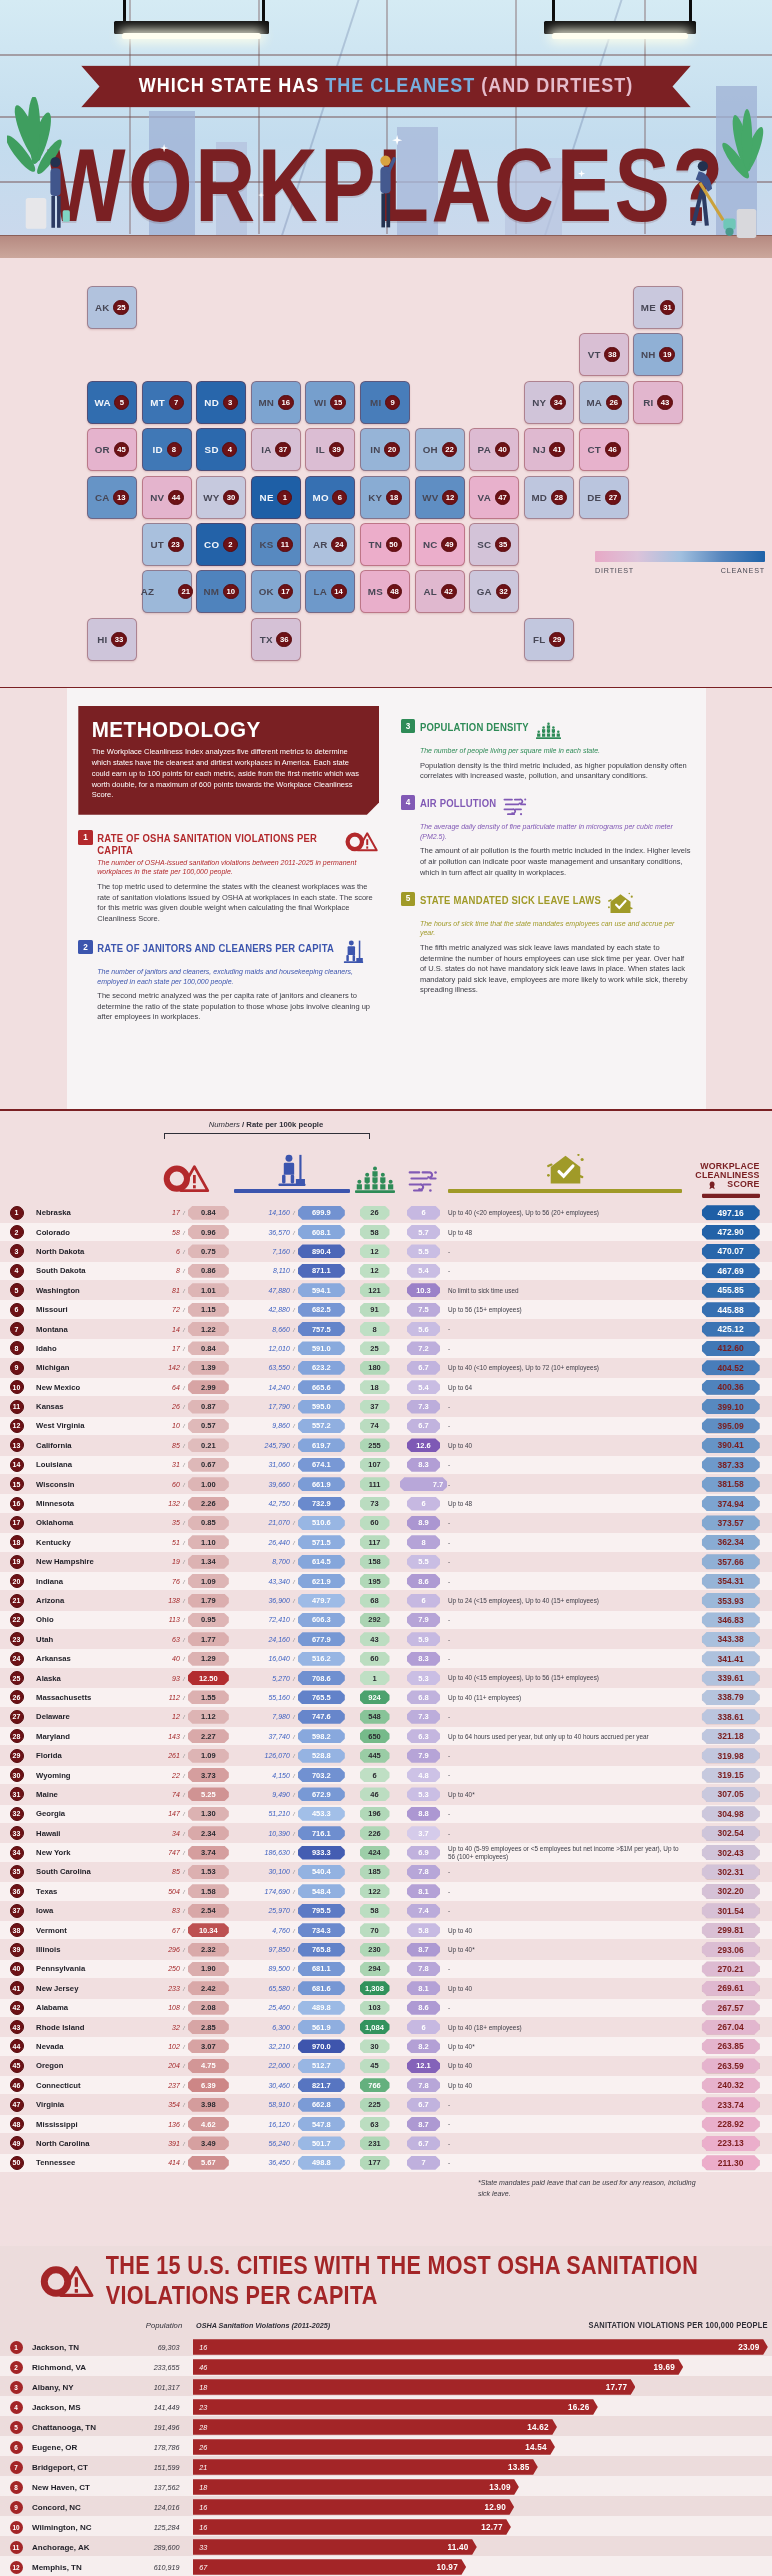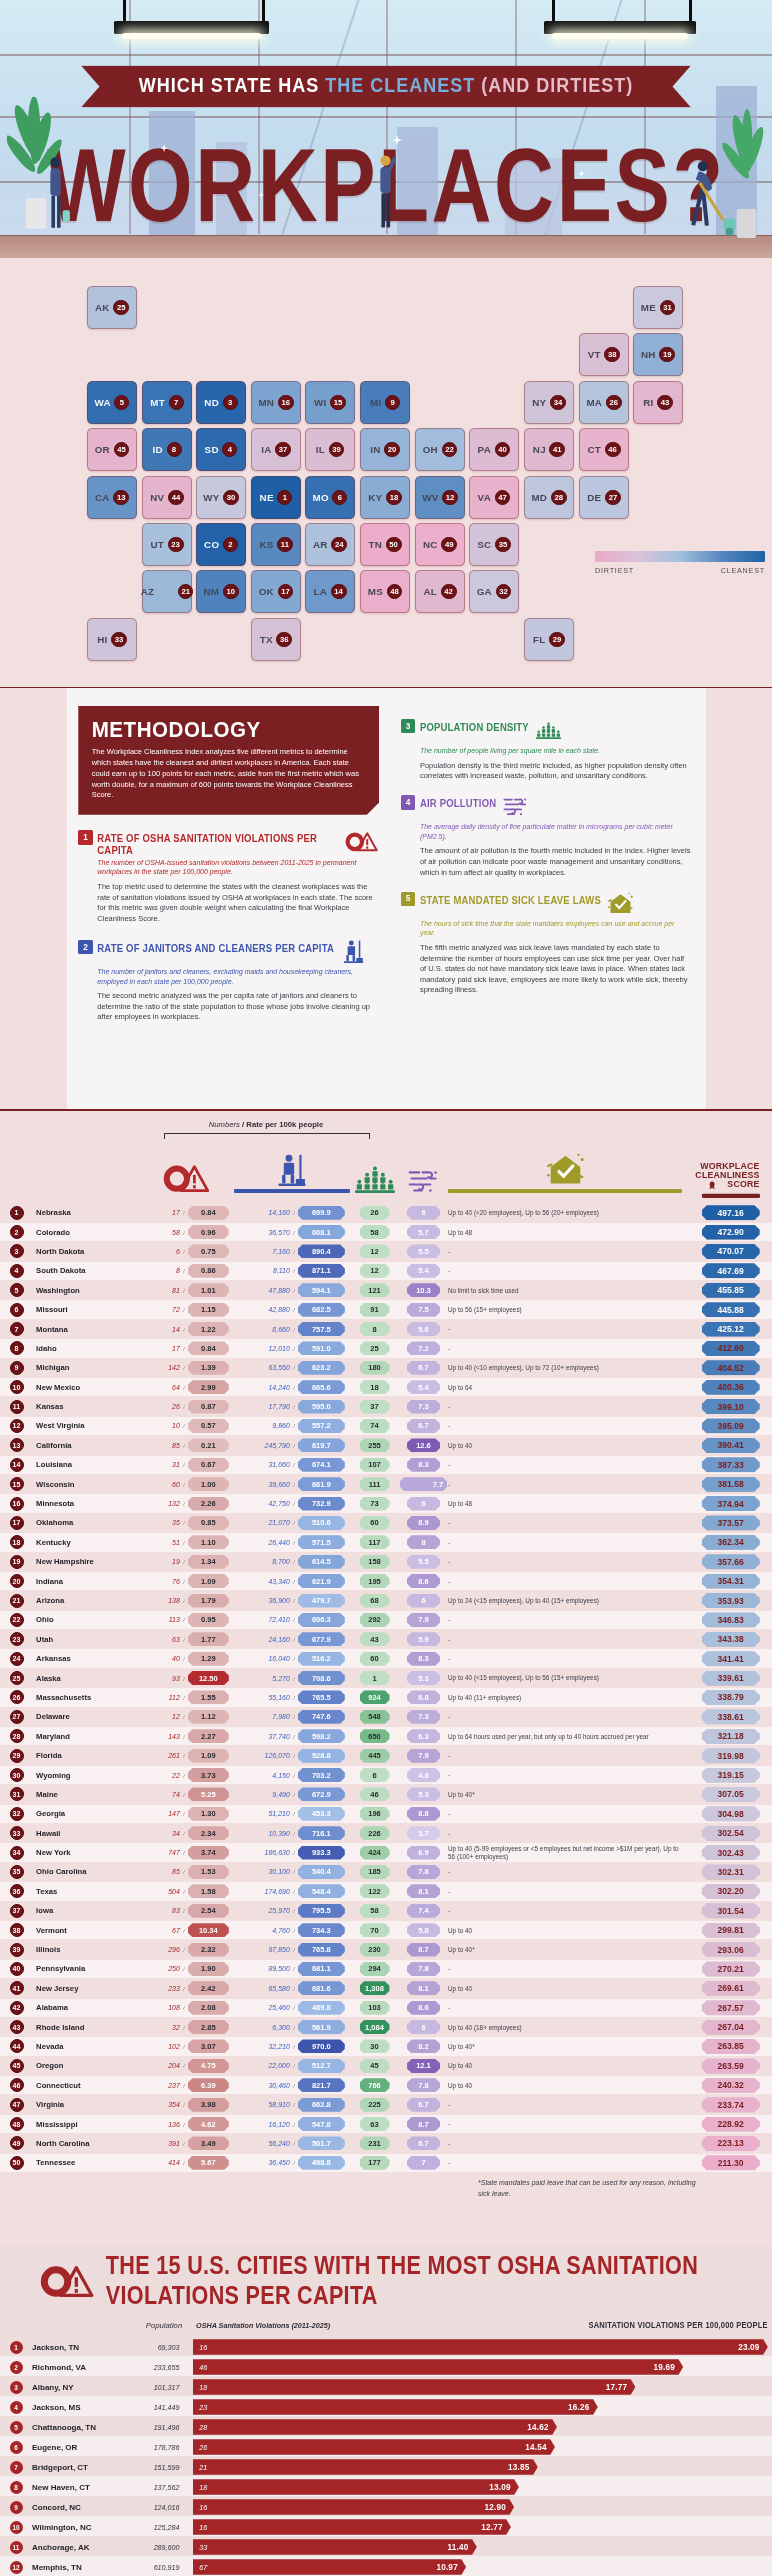--- a/index.html
+++ b/index.html
@@ -1507,21 +1507,21 @@
           </div>
           <div class="sickc">Up to 40 (5-99 employees or &lt;5 employees but net income &gt;$1M per year), Up to 56 (100+ employees)</div>
           <div class="scorec">
             <span class="scoreb" style="background: rgb(208, 196, 217); color: rgb(122, 28, 28);">302.43</span>
           </div>
         </div>
         <div class="trow tgrid">
           <div>
             <div class="rankb">35</div>
           </div>
-          <div class="statec">Ohio Carolina</div>
+          <div class="statec">South Carolina</div>
           <div class="mcell">
             <span class="raw rawred">85</span>
             <span class="slash">/</span>
             <span class="pill osha" style="background: rgb(220, 176, 176);">1.53</span>
           </div>
           <div class="mcell">
             <span class="raw rawblue">30,100</span>
             <span class="slash">/</span>
             <span class="pill jan" style="background: rgb(147, 178, 225);">540.4</span>
           </div>

